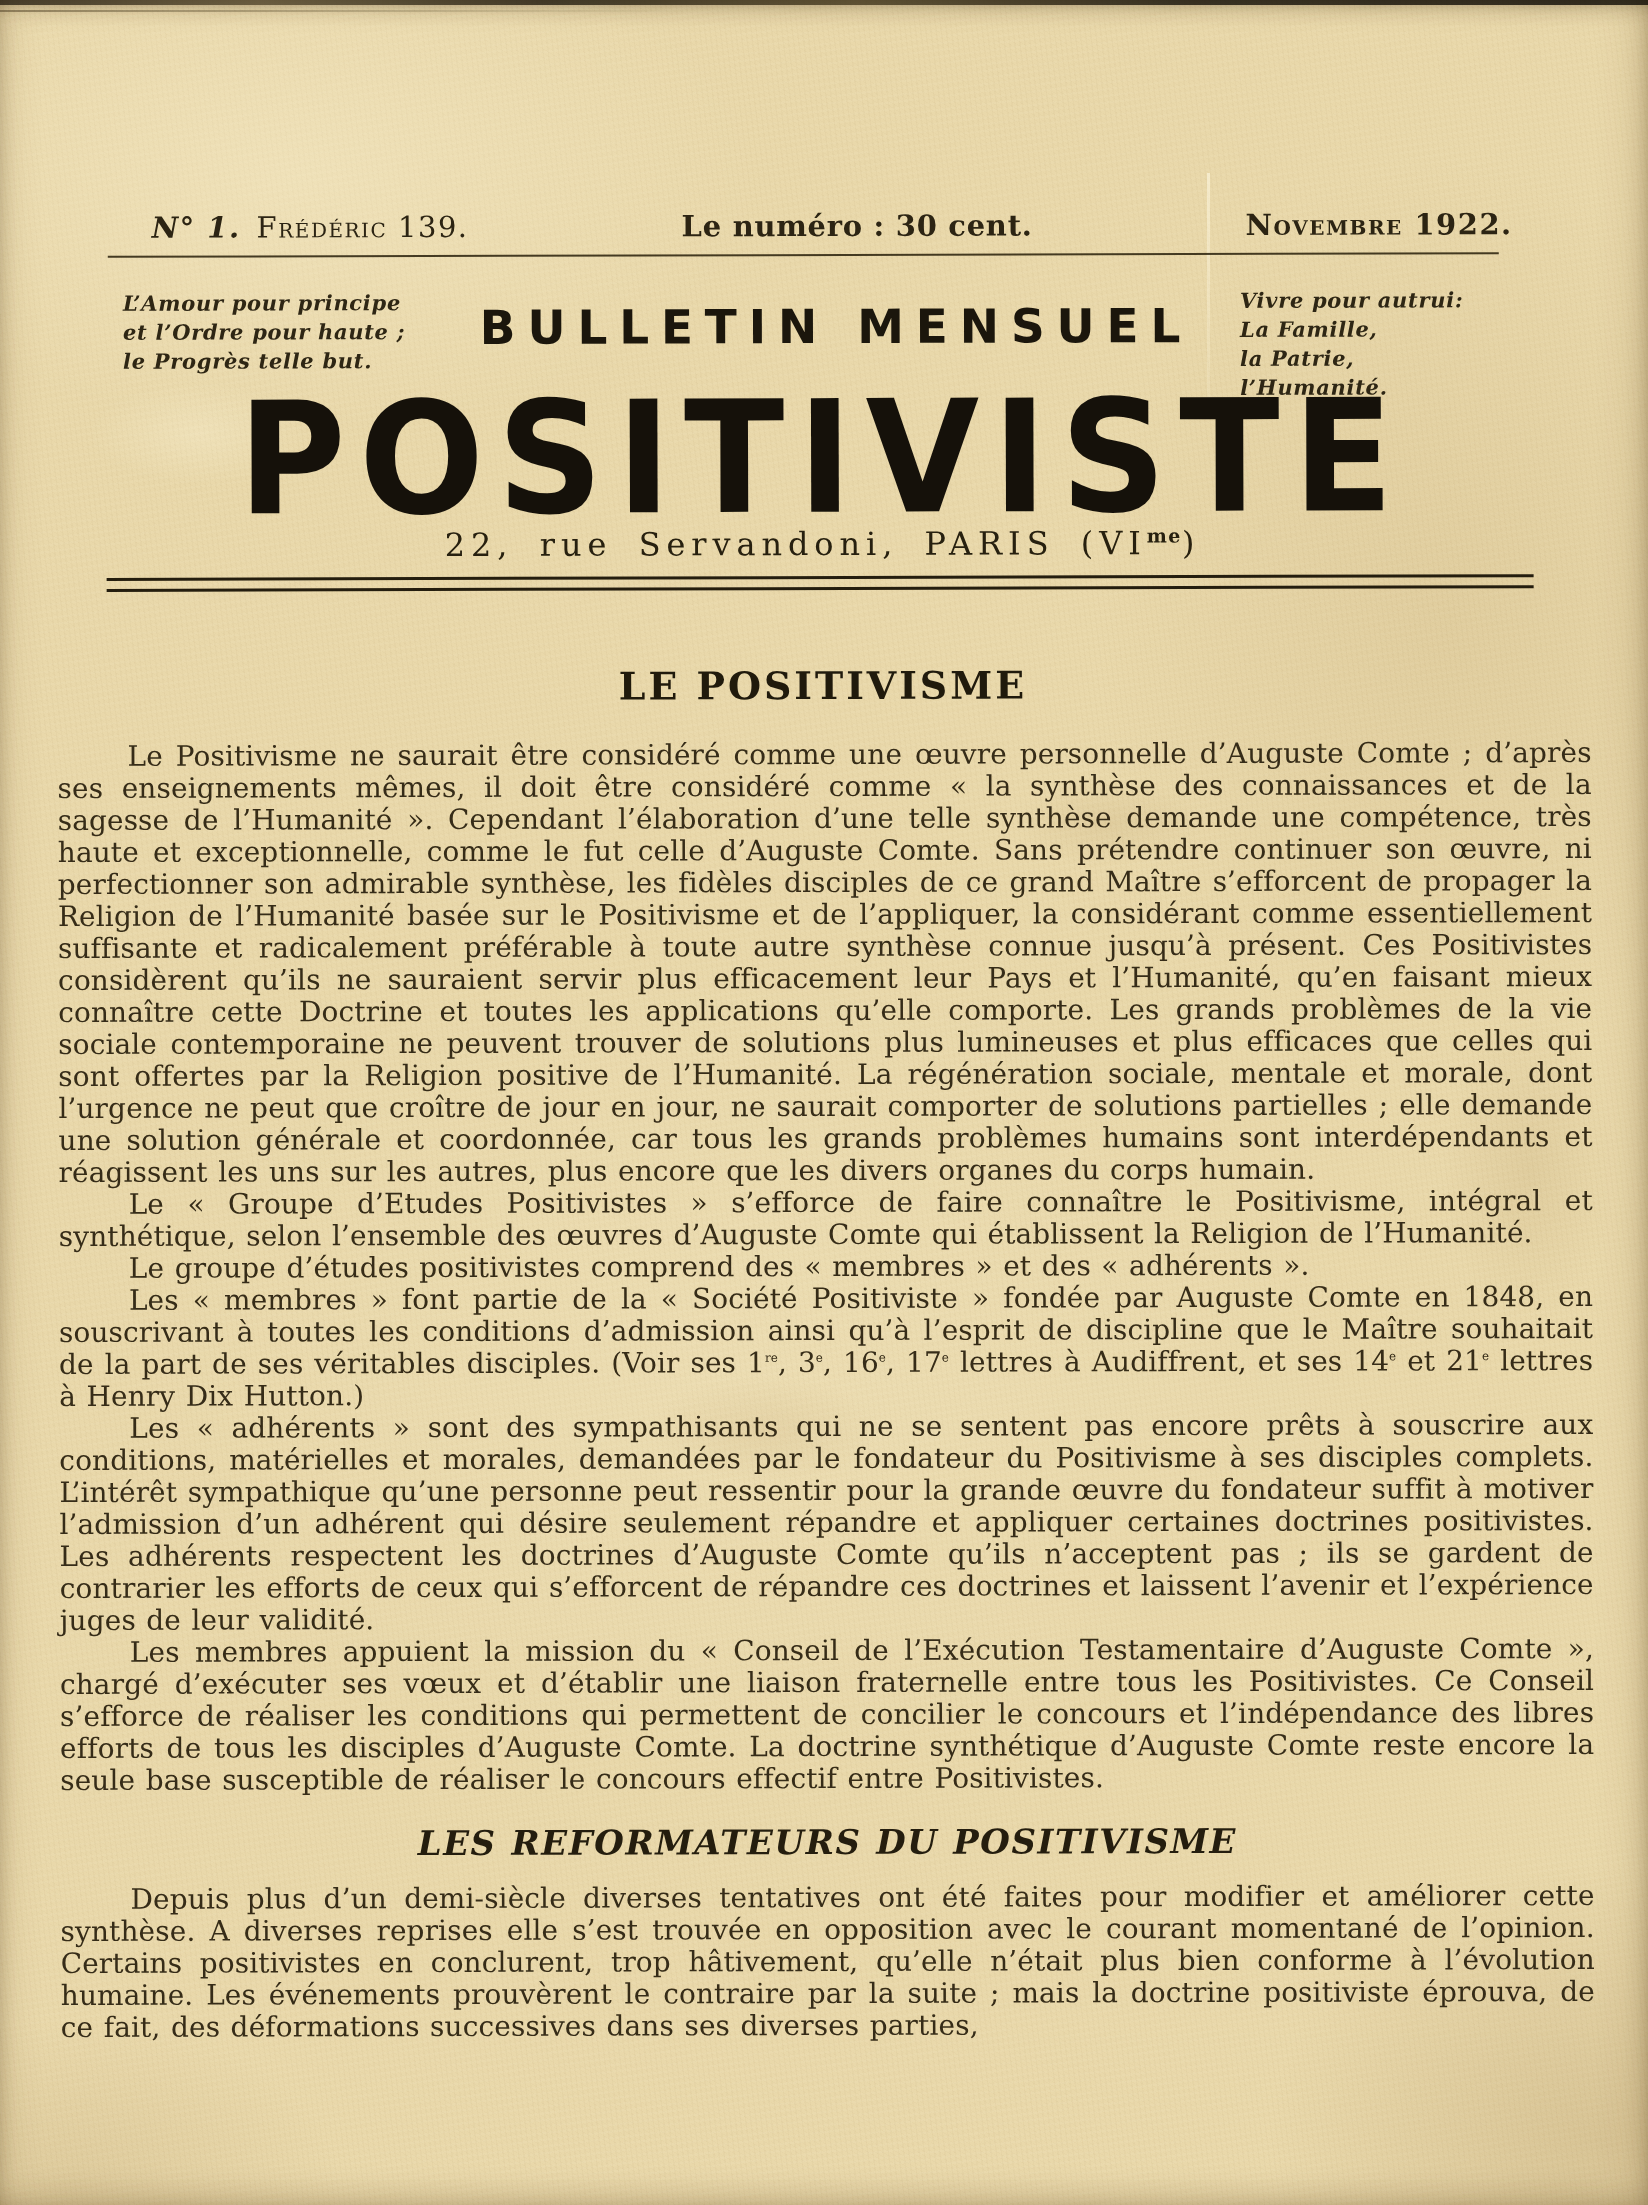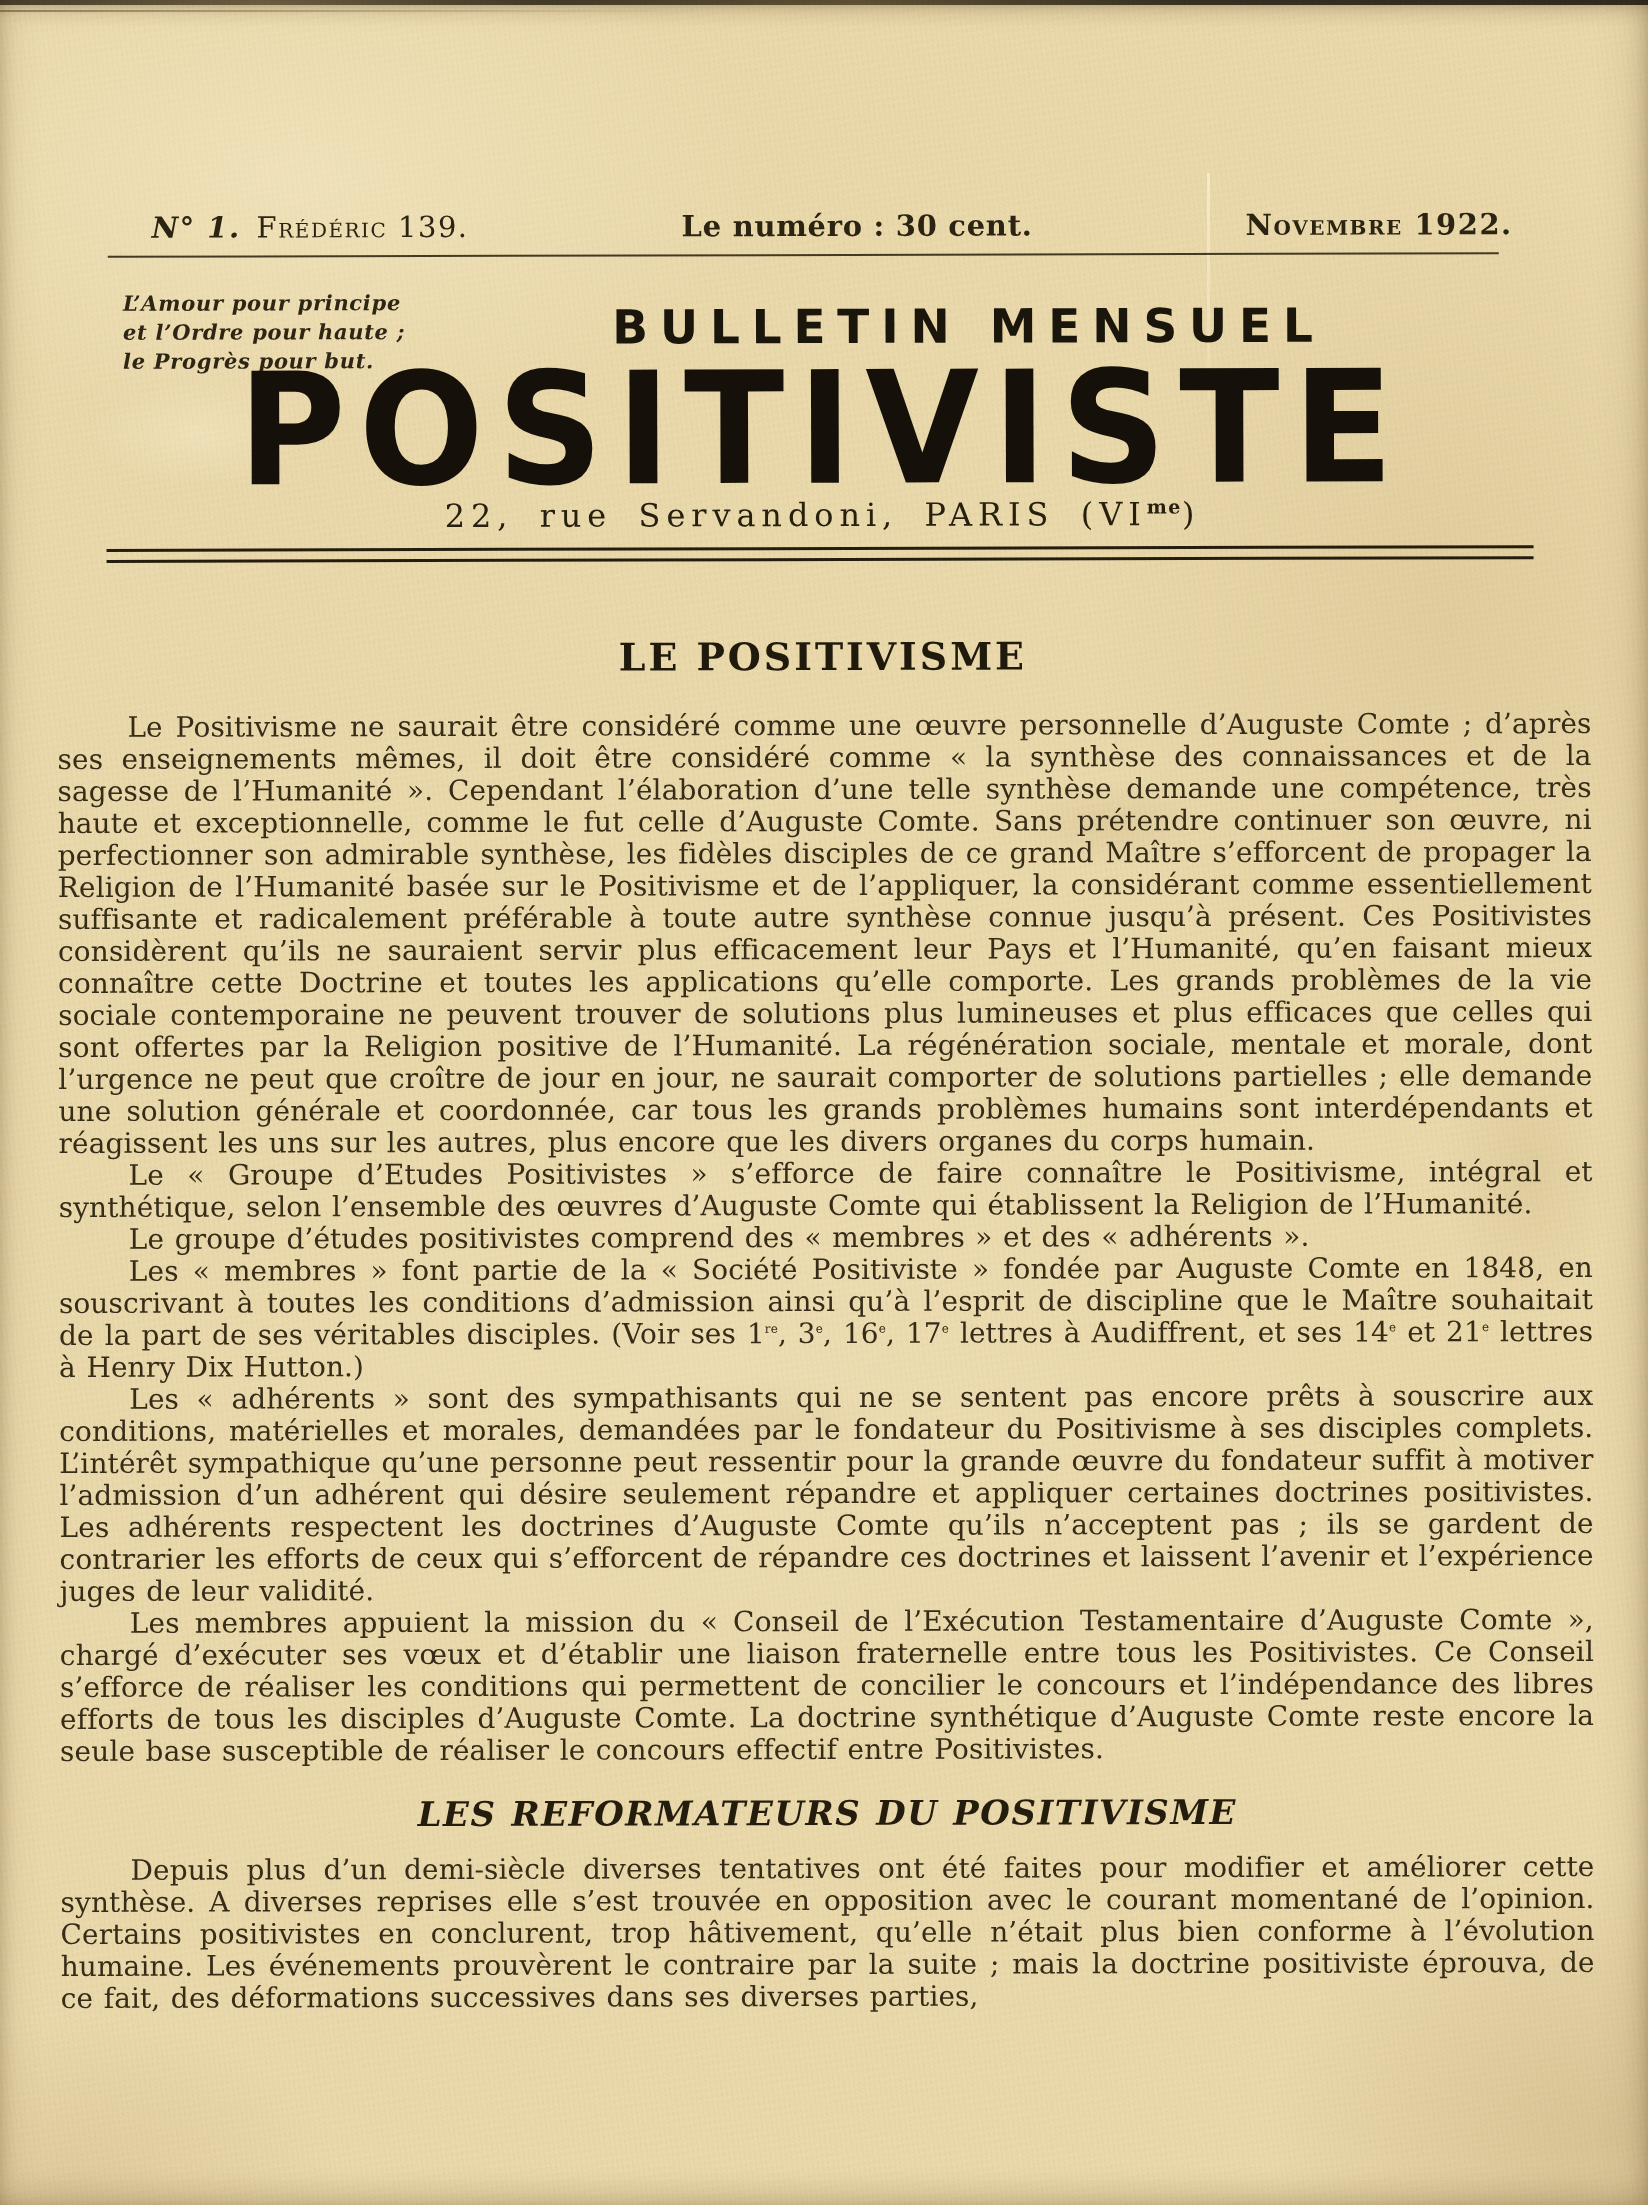--- a/index.html
+++ b/index.html
@@ -144,23 +144,28 @@
       <span class="price">Le numéro : 30 cent.</span>
       <span class="date sc">Novembre 1922.</span>
     </div>
 
     <div class="rule-1"></div>
 
     <div class="masthead">
       <div class="motto motto-left">
         <div>L’Amour pour principe</div>
         <div>et l’Ordre pour haute ;</div>
-        <div>le Progrès pour but.</div>
+        <div>le Progrès telle but.</div>
       </div>
       <div class="bulletin">BULLETIN MENSUEL</div>
+      <div class="motto motto-right">
+        <div>Vivre pour autrui:</div>
+        <div>La Famille,</div>
+        <div>la Patrie, l’Humanité.</div>
+      </div>
     </div>
 
     <div class="masthead-title">POSITIVISTE</div>
 
     <div class="address"><span>22, rue Servandoni, PARIS (VI</span><sup>me</sup><span>)</span></div>
 
     <div class="rule-2"></div>
 
     <h1 class="article-title">LE POSITIVISME</h1>
 

